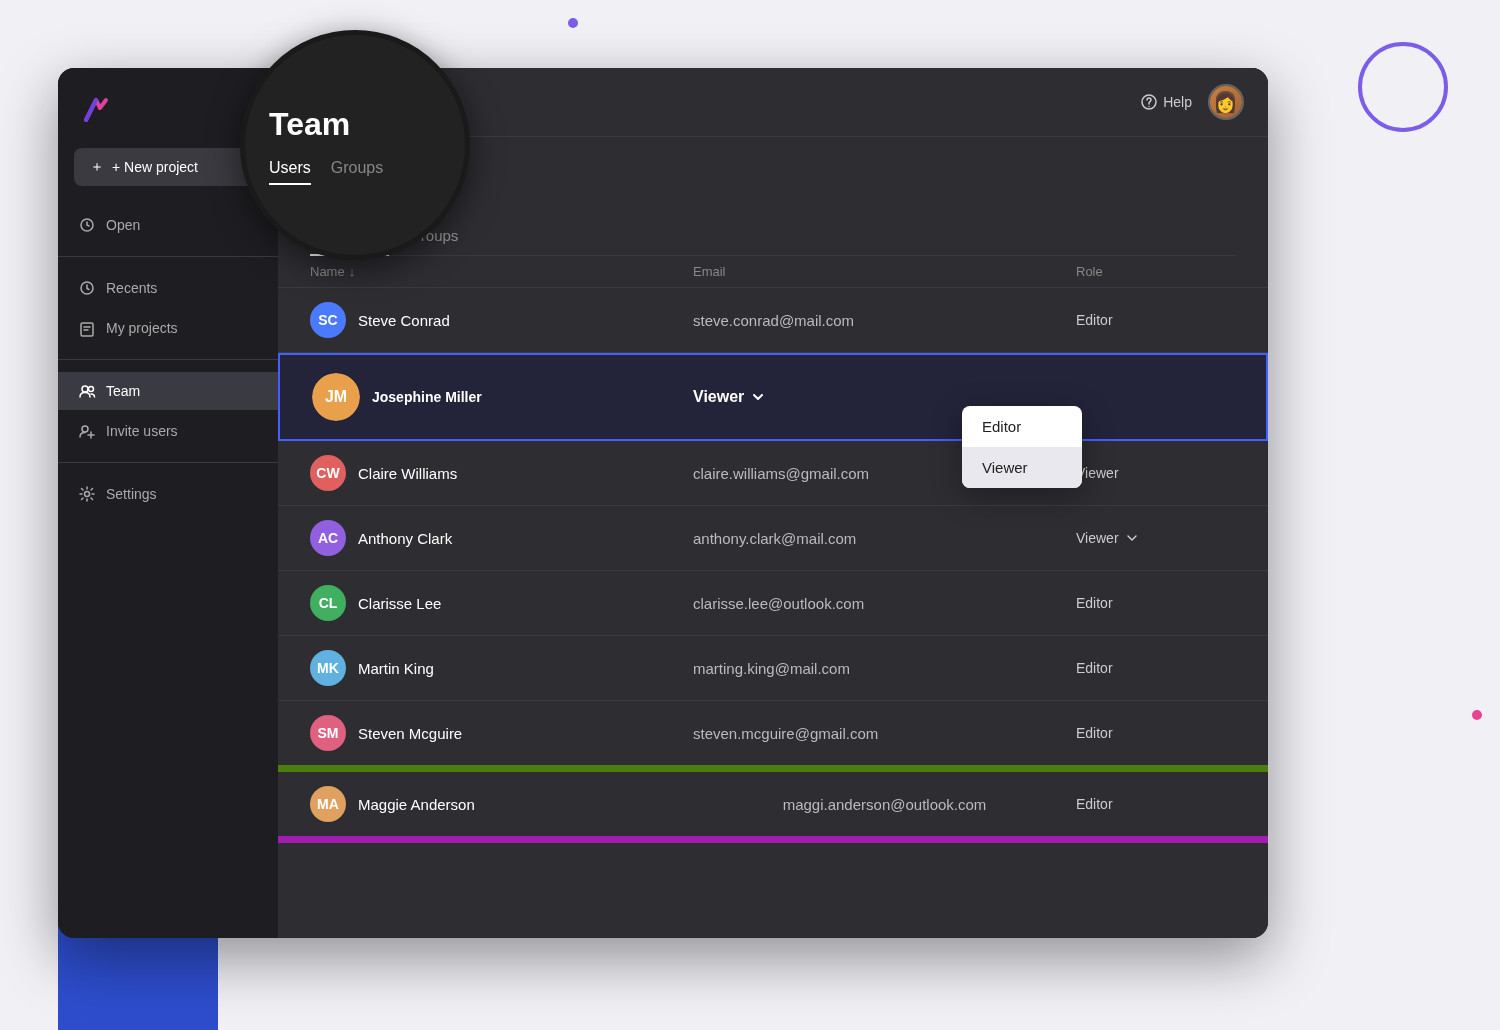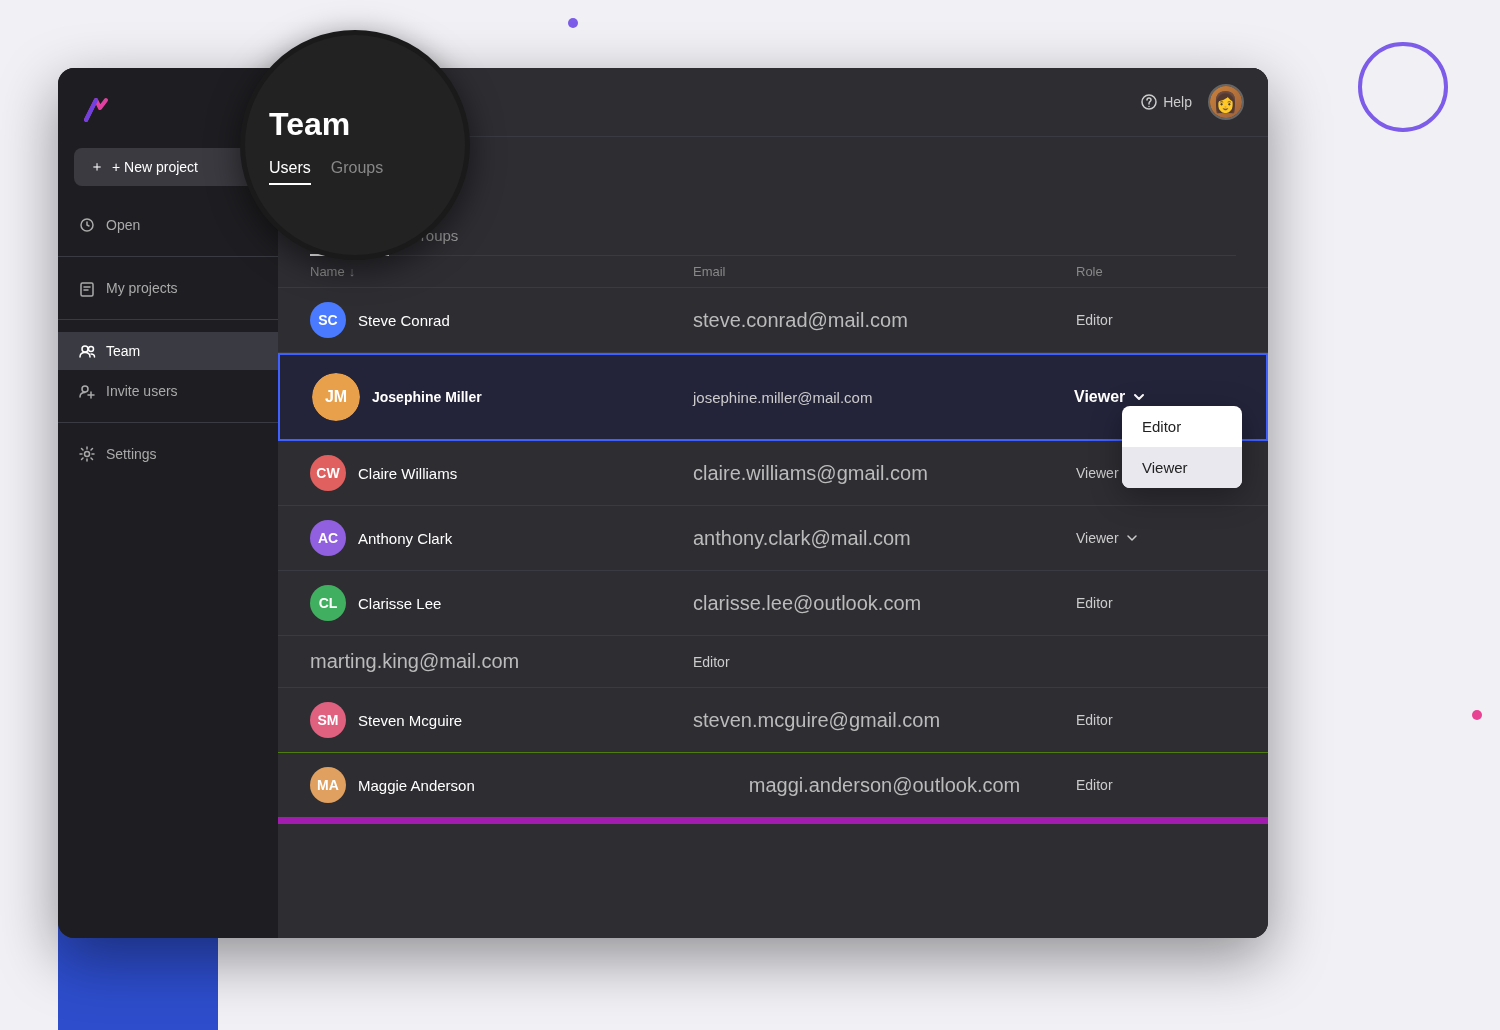--- a/index.html
+++ b/index.html
@@ -275,21 +275,21 @@
       font-weight: 600;
       color: #fff;
     }
     .user-name {
       color: #fff;
       font-size: 15px;
       font-weight: 500;
     }
     .user-email {
       color: #bbb;
-      font-size: 20px;
+      font-size: 15px;
     }
     .user-role {
       color: #ccc;
       font-size: 14px;
       display: flex;
       align-items: center;
       gap: 6px;
     }
 
     
@@ -431,20 +431,29 @@
     <nav class="sidebar-nav">
       <div class="sidebar-item">
         <span class="sidebar-icon">
           <svg width="18" height="18" viewBox="0 0 18 18" fill="none">
               <path d="M3 9a6 6 0 1 0 12 0A6 6 0 0 0 3 9zm6-3v3l2 1" stroke="#aaa" stroke-width="1.5" stroke-linecap="round"></path>
             </svg>
         </span>
         <span>Open</span>
       </div>
       <div class="sidebar-divider"></div>
+      <div class="sidebar-item">
+        <span class="sidebar-icon">
+          <svg width="18" height="18" viewBox="0 0 18 18" fill="none">
+              <circle cx="9" cy="9" r="6" stroke="#aaa" stroke-width="1.5"></circle>
+              <path d="M9 6v3.5l2 1" stroke="#aaa" stroke-width="1.5" stroke-linecap="round"></path>
+            </svg>
+        </span>
+        <span>Recents</span>
+      </div>
       <div class="sidebar-item">
         <span class="sidebar-icon">
           <svg width="18" height="18" viewBox="0 0 18 18" fill="none">
               <rect x="3" y="4" width="12" height="13" rx="1.5" stroke="#aaa" stroke-width="1.5"></rect>
               <path d="M6 8h6M6 11h4" stroke="#aaa" stroke-width="1.5" stroke-linecap="round"></path>
             </svg>
         </span>
         <span>My projects</span>
       </div>
       <div class="sidebar-divider"></div>
@@ -541,21 +550,20 @@
       </div>
 
       <div style="position:relative; z-index:5;">
         <div class="selected-row">
           <div class="user-cell">
             <div class="selected-user-avatar">
               <div class="avatar-placeholder" style="background:#e8a14a;width:48px;height:48px;border-radius:50%;font-size:16px;">JM</div>
             </div>
             <span class="selected-user-name">Josephine Miller</span>
           </div>
-          <span class="selected-user-email">josephine.miller@mail.com</span>
           <div class="role-dropdown-wrapper">
             <button class="role-dropdown-btn">
               <span>Viewer</span>
               <svg width="16" height="16" viewBox="0 0 16 16" fill="none">
                 <path d="M4 6l4 4 4-4" stroke="#fff" stroke-width="2" stroke-linecap="round" stroke-linejoin="round"></path>
               </svg>
             </button>
 
             <div class="role-dropdown-menu">
               <div class="role-option">
@@ -601,25 +609,31 @@
           <div class="user-avatar">
             <div class="avatar-placeholder" style="background:#40b060;">CL</div>
           </div>
           <span class="user-name">Clarisse Lee</span>
         </div>
         <span class="user-email">clarisse.lee@outlook.com</span>
         <span class="user-role">Editor</span>
       </div>
 
       <div class="table-row" style="border-bottom: 1px solid #3a3a42;">
+        <div class="user-cell">
+          <div class="user-avatar">
+            <div class="avatar-placeholder" style="background:#60b0e0;">MK</div>
+          </div>
+          <span class="user-name">Martin King</span>
+        </div>
         <span class="user-email">marting.king@mail.com</span>
         <span class="user-role">Editor</span>
       </div>
 
-      <div class="table-row" style="border-bottom: 1px solid #4d7c0f;">
+      <div class="table-row" style="border-bottom: 7px solid #4d7c0f;">
         <div class="user-cell">
           <div class="user-avatar">
             <div class="avatar-placeholder" style="background:#e06080;">SM</div>
           </div>
           <span class="user-name">Steven Mcguire</span>
         </div>
         <span class="user-email">steven.mcguire@gmail.com</span>
         <span class="user-role">Editor</span>
       </div>
 

